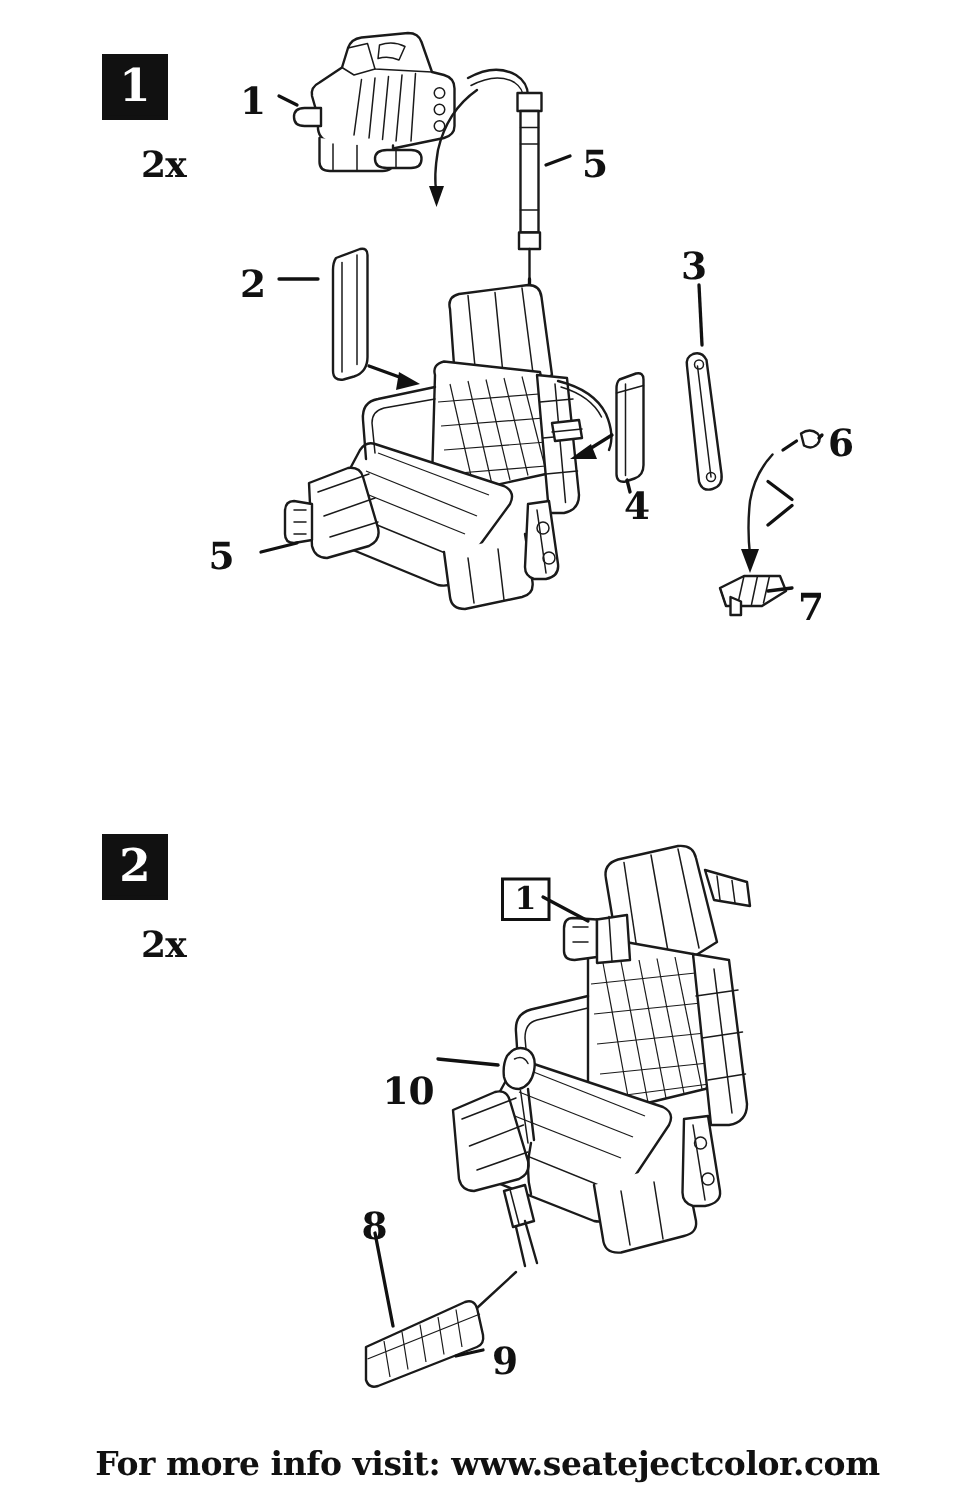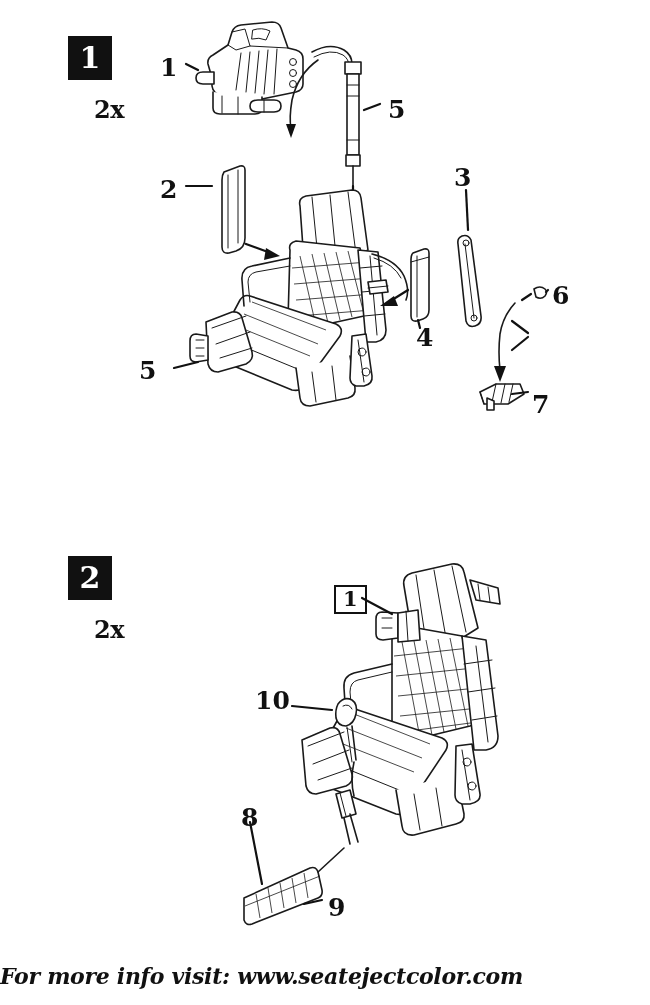--- a/index.html
+++ b/index.html
@@ -66,27 +66,26 @@
     font-weight: bold;
     font-size: 28px;
     letter-spacing: 0px;
     color: #111111;
   }
   .footer {
     position: absolute;
     left: 0;
     bottom: 16px;
     width: 650px;
-    text-align: left;
+    text-align: center;
     font-family: "DejaVu Serif", serif;
     font-weight: bold;
     font-size: 22px;
     color: #111111;
     letter-spacing: -0.3px;
-    font-style: italic;
   }
   svg.art {
     position: absolute;
     left: 0;
     top: 0;
     width: 650px;
     height: 1005px;
     pointer-events: none;
   }
   .ink {
@@ -410,19 +409,19 @@
   <div class="callout" style="left:388px; top:97px;">5</div>
   <div class="callout" style="left:160px; top:177px;">2</div>
   <div class="callout" style="left:454px; top:165px;">3</div>
   <div class="callout" style="left:552px; top:283px;">6</div>
   <div class="callout" style="left:416px; top:325px;">4</div>
   <div class="callout" style="left:139px; top:358px;">5</div>
   <div class="callout" style="left:532px; top:392px;">7</div>
 
 
   <div class="callout boxed" style="left:334px; top:585px;">1</div>
-  <div class="callout" style="left:255px; top:688px;">10</div>
+  <div class="callout" style="left:255px; top:715px;">10</div>
   <div class="callout" style="left:241px; top:805px;">8</div>
   <div class="callout" style="left:328px; top:895px;">9</div>
 
   <div class="footer">For more info visit: www.seatejectcolor.com</div>
 
 </div>
 
 </body></html>

